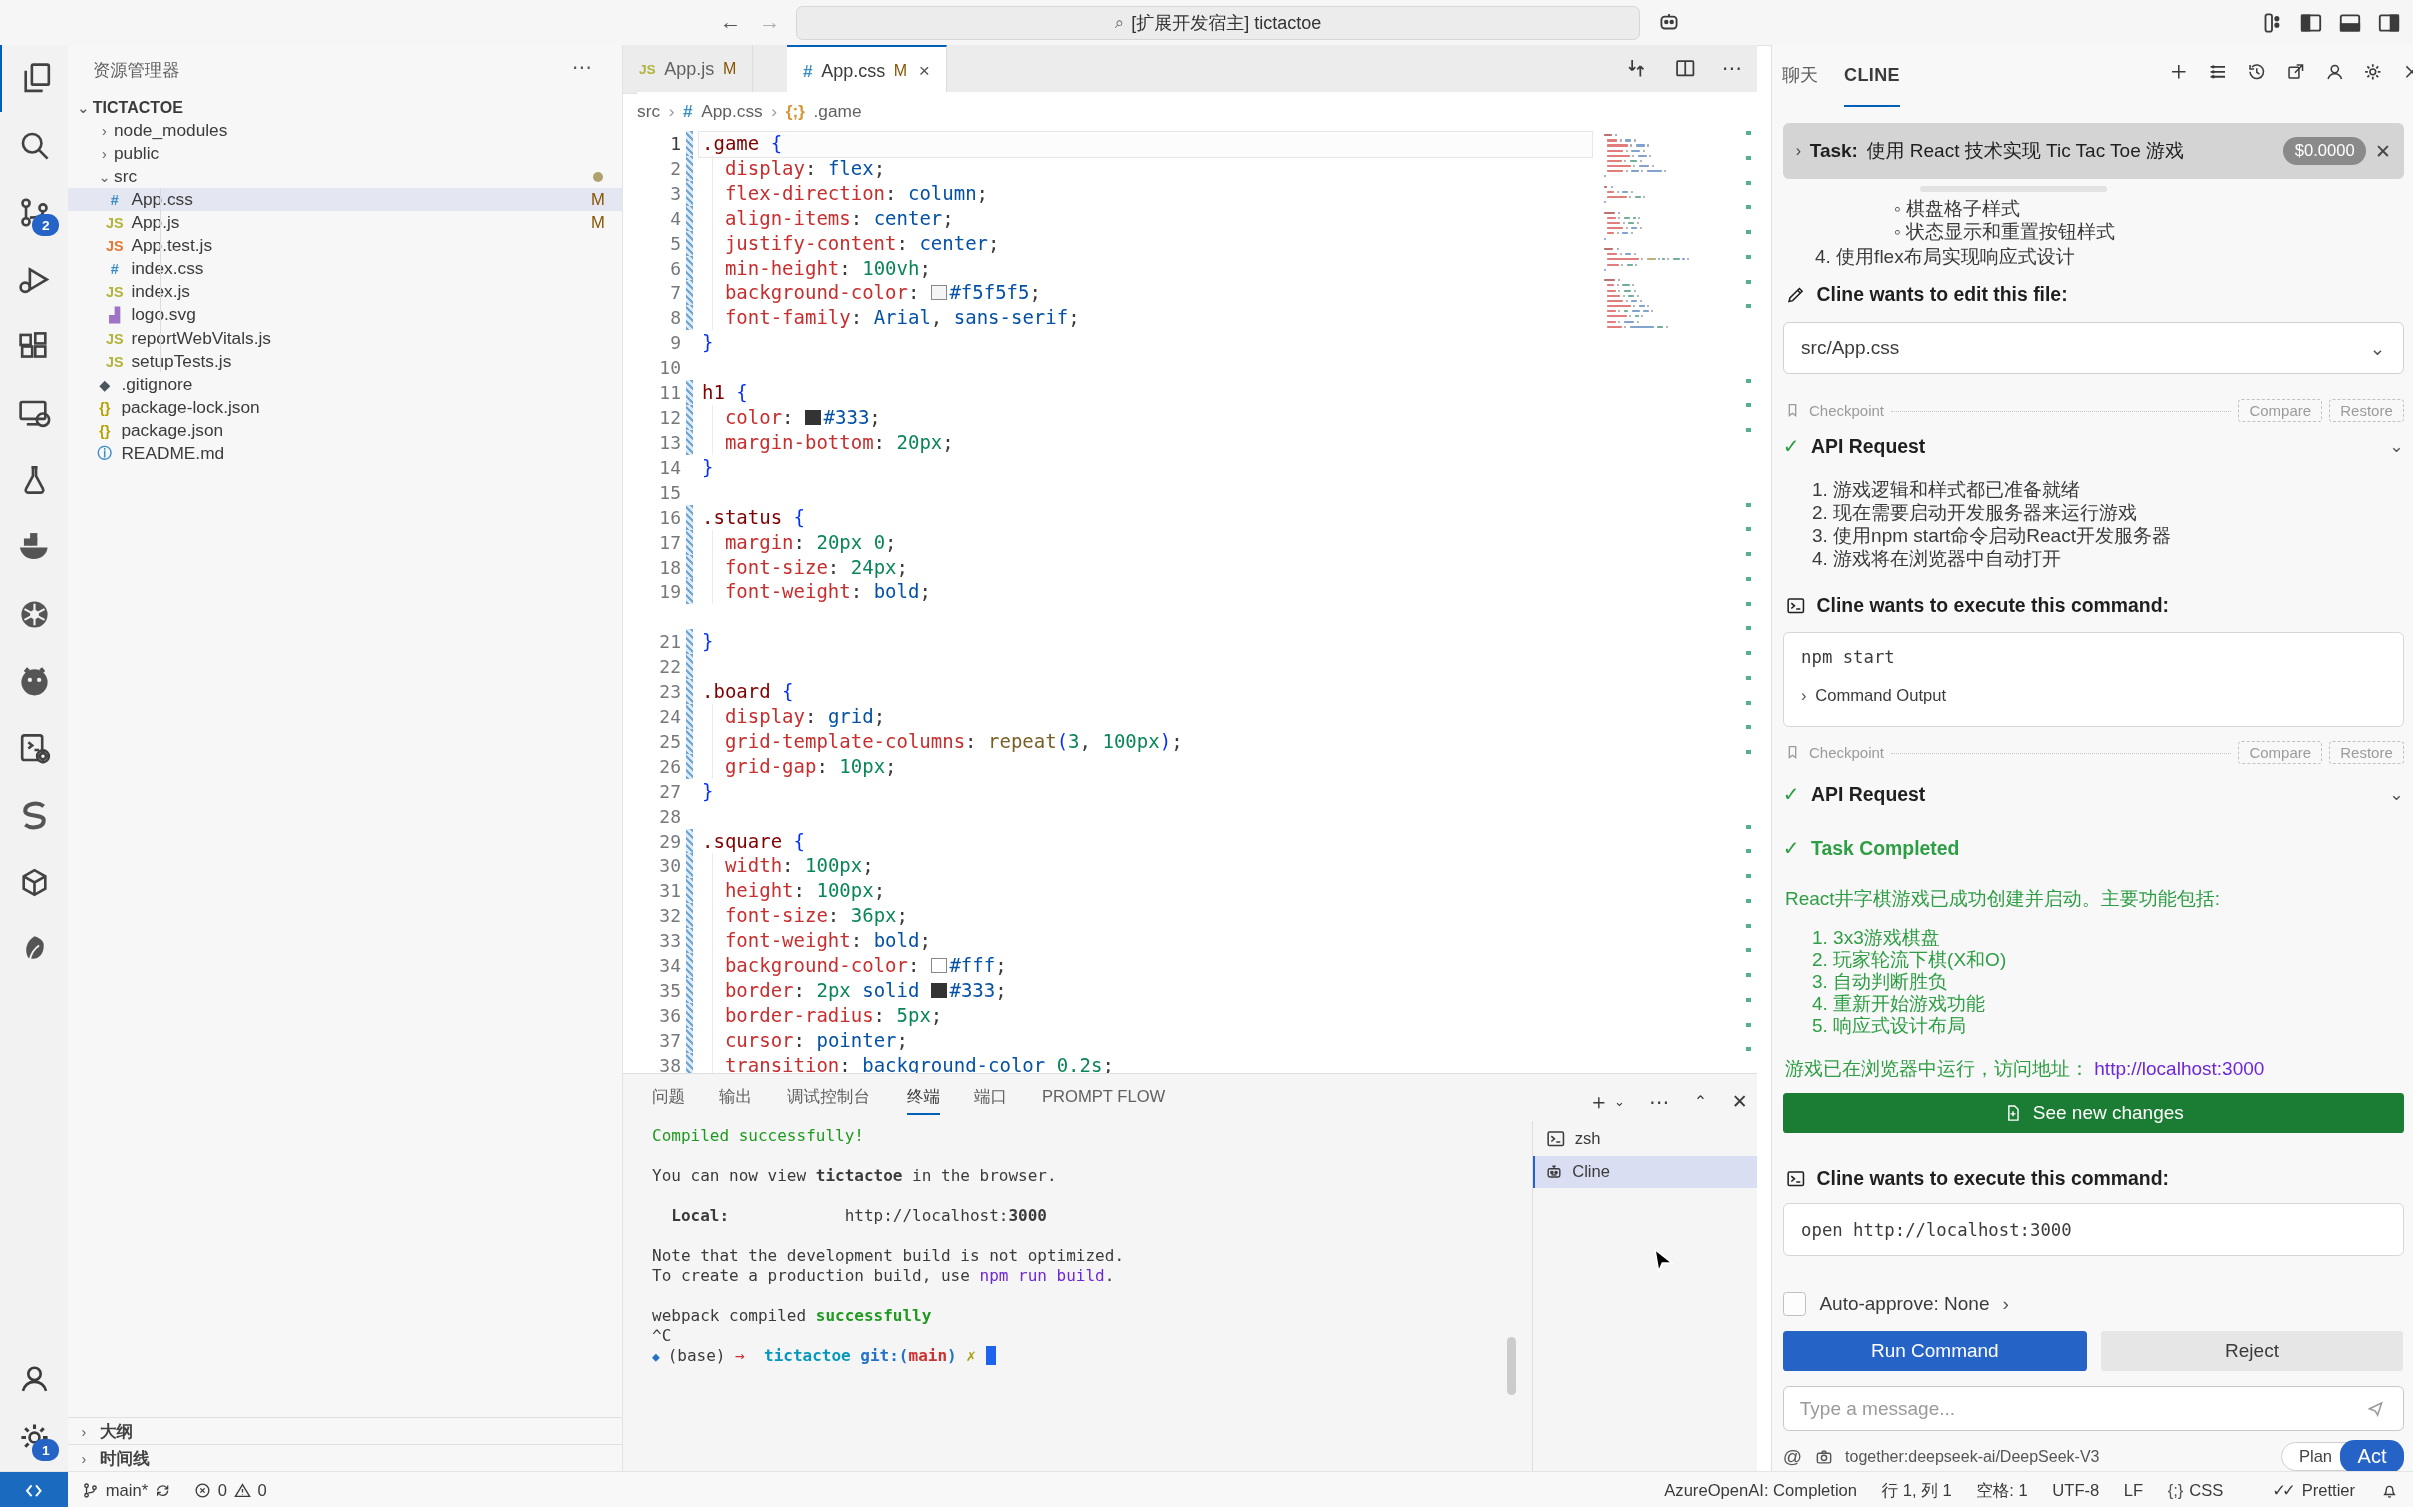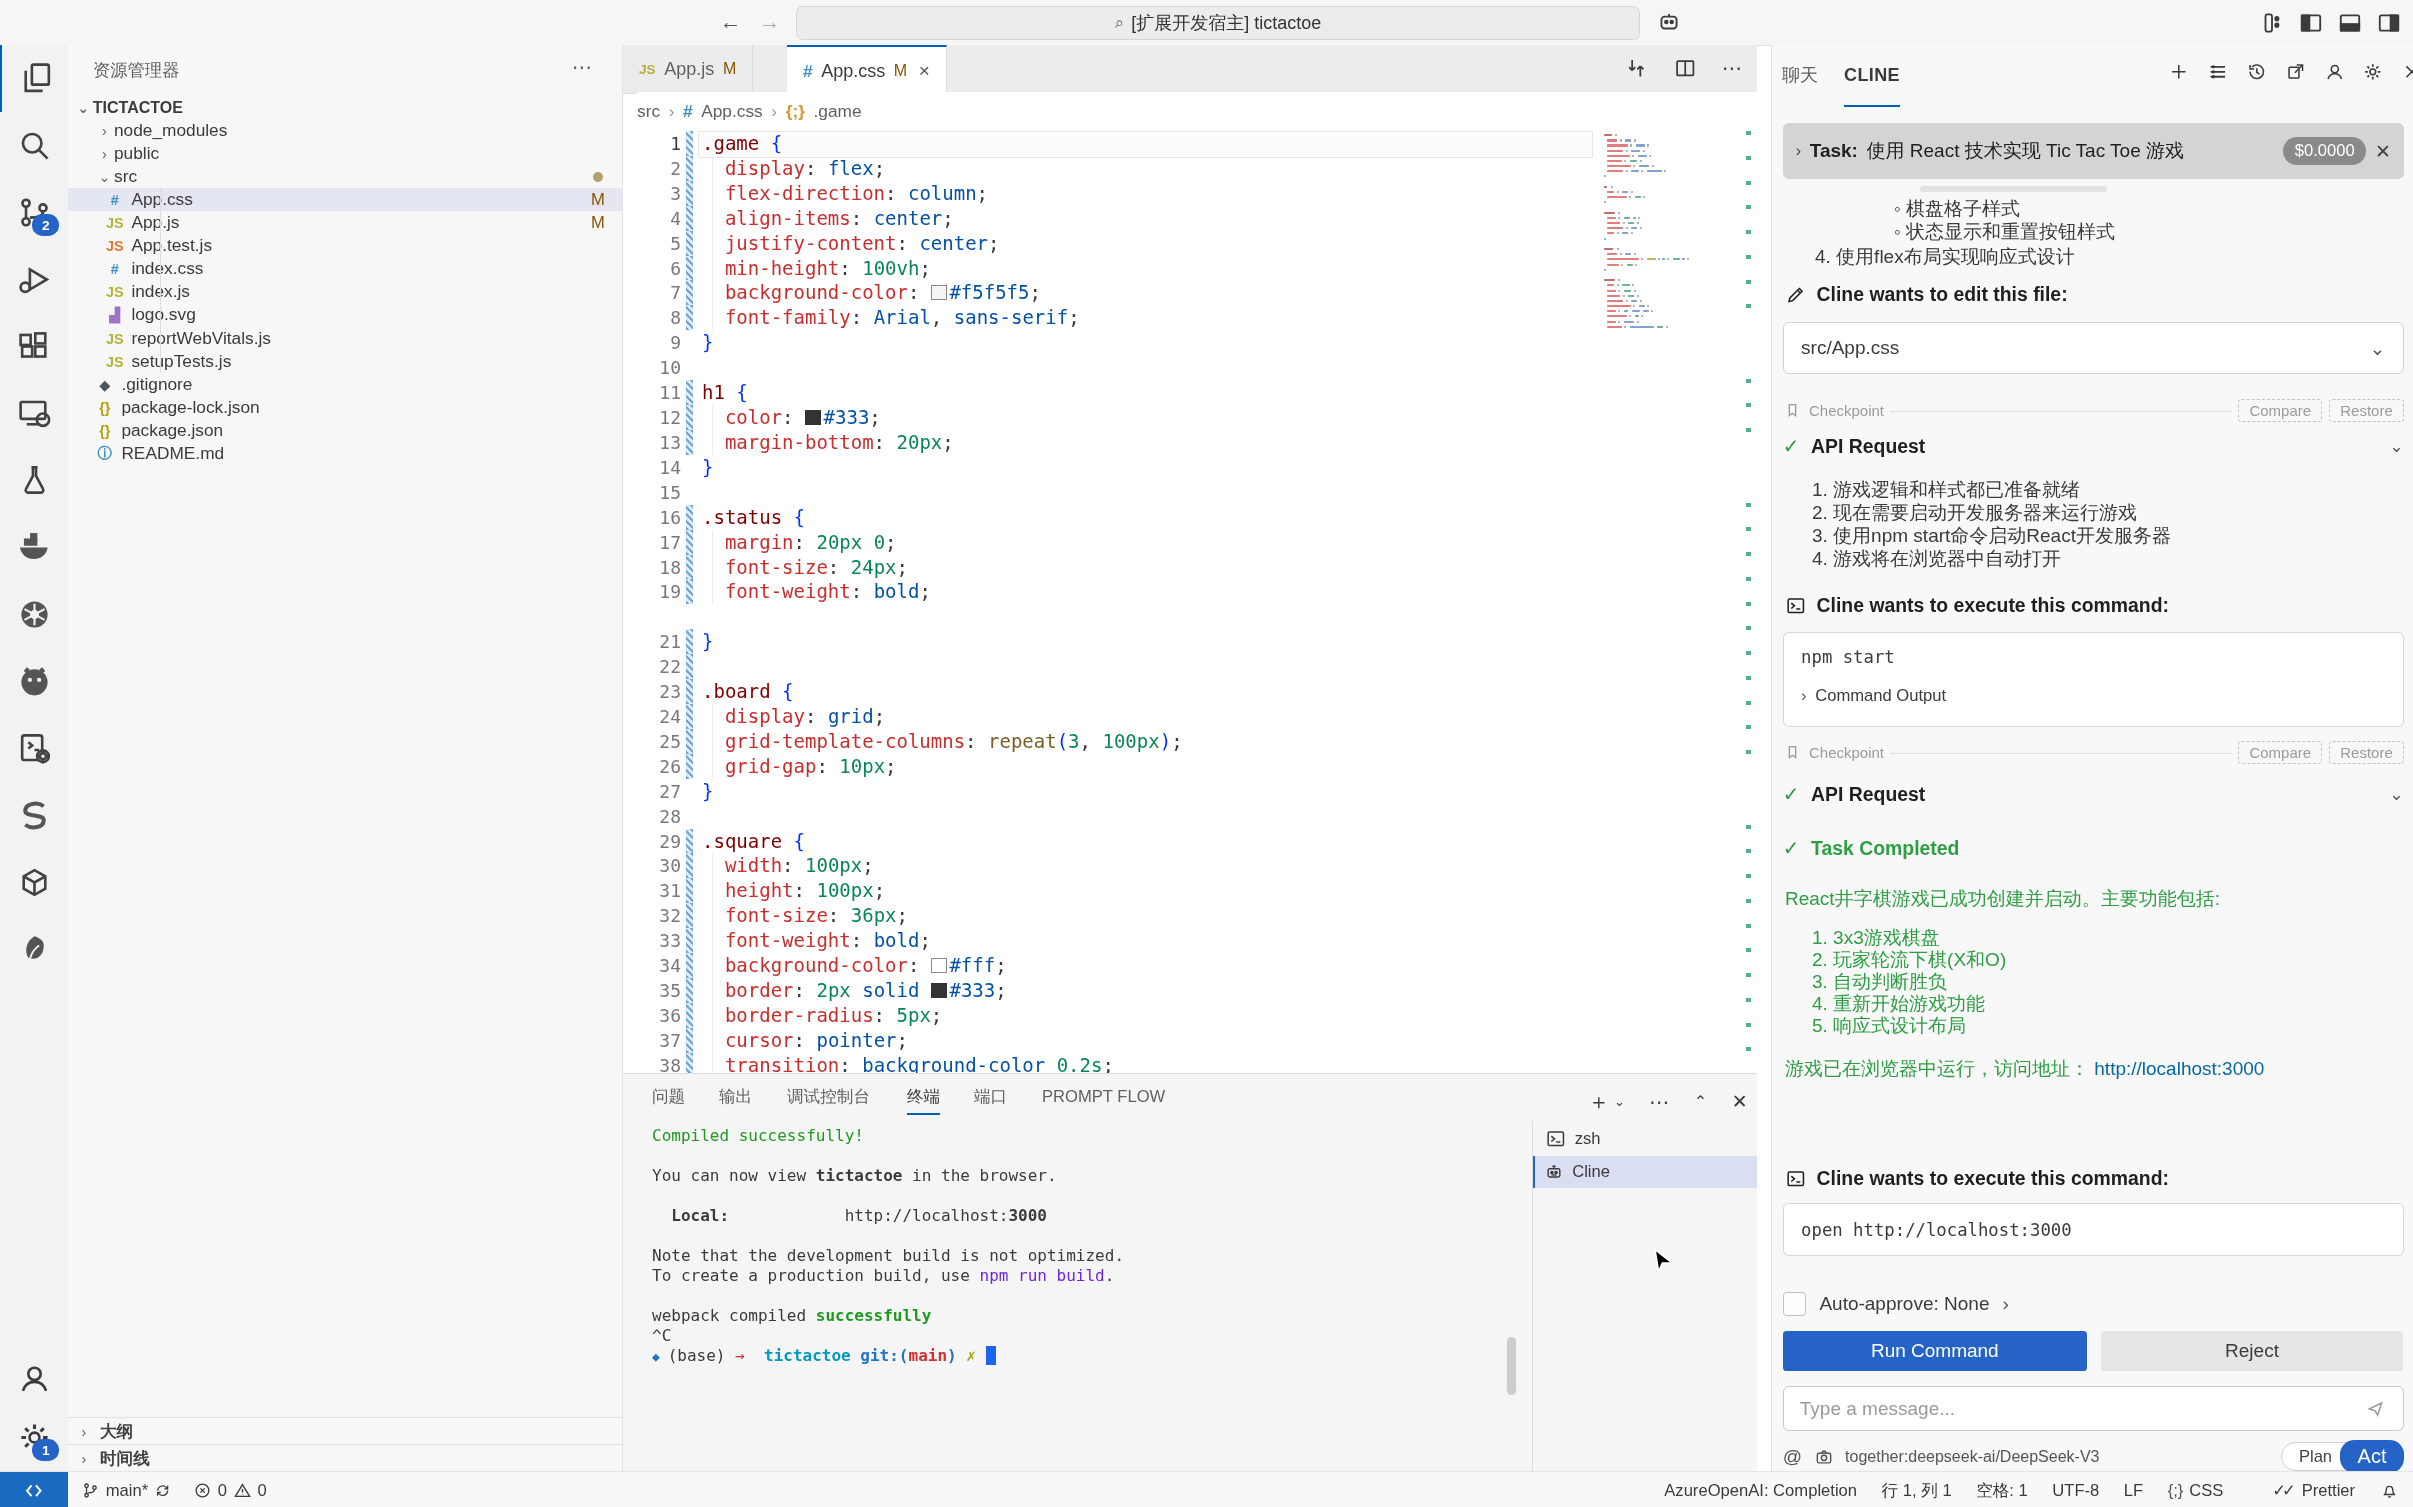--- a/index.html
+++ b/index.html
@@ -1066,23 +1066,32 @@
     <div class="cl-list green" style="left:40px;top:880px;" id="feature-list">
         <div>1. 3x3游戏棋盘</div>
         <div>2. 玩家轮流下棋(X和O)</div>
         <div>3. 自动判断胜负</div>
         <div>4. 重新开始游戏功能</div>
         <div>5. 响应式设计布局</div>
       </div>
 
     <div class="cl-text" style="left:13px;top:1011px;">
       <span class="cl-green">游戏已在浏览器中运行，访问地址：</span>
-      <span style="color:#0369a1;">http://localhost:3000</span>
-    </div>
-
+      <span style="color:#6d28d9;">http://localhost:3000</span>
+    </div>
+
+    <div id="see-btn" style="top:1048px;">
+      <span>
+          <svg viewBox="0 0 24 24" fill="none" stroke="currentColor" stroke-width="1.7" style="color: rgb(255, 255, 255); width: 20px; height: 20px;">
+            <path d="M7 3.5h7l4 4v13H7z" stroke="#fff"></path>
+            <path d="M12 10v6M9 13h6" stroke="#fff"></path>
+          </svg>
+        </span>
+      <span>See new changes</span>
+    </div>
 
     <div class="cl-bold-head" style="left:13px;top:1122px;">
       <span>
           <svg viewBox="0 0 24 24" fill="none" stroke="currentColor" stroke-width="1.7" style="width: 21.6px; height: 21.6px;">
             <rect x="3.5" y="4.5" width="17" height="15" rx="1.5"></rect>
             <path d="M7 9l3.5 3L7 15M12.5 15.5H17"></path>
           </svg>
         </span>
       <span>Cline wants to execute this command:</span>
     </div>

